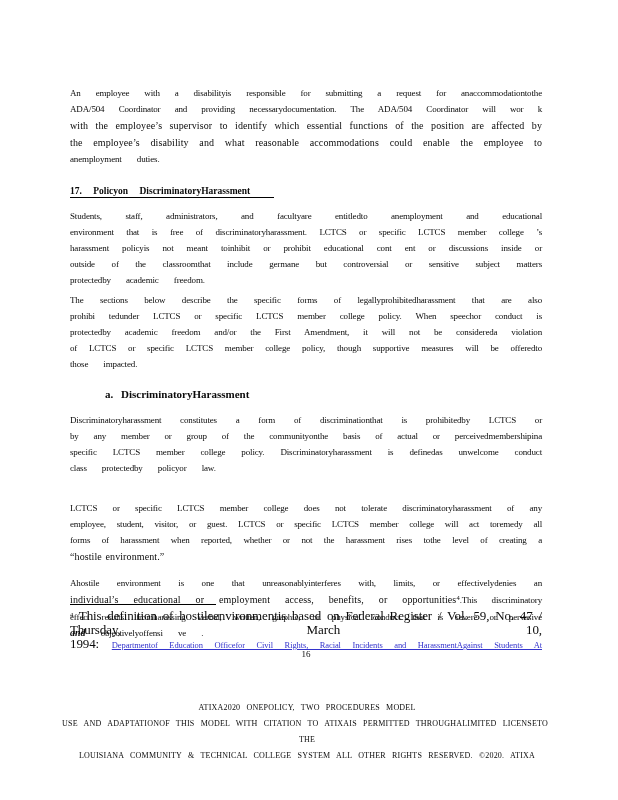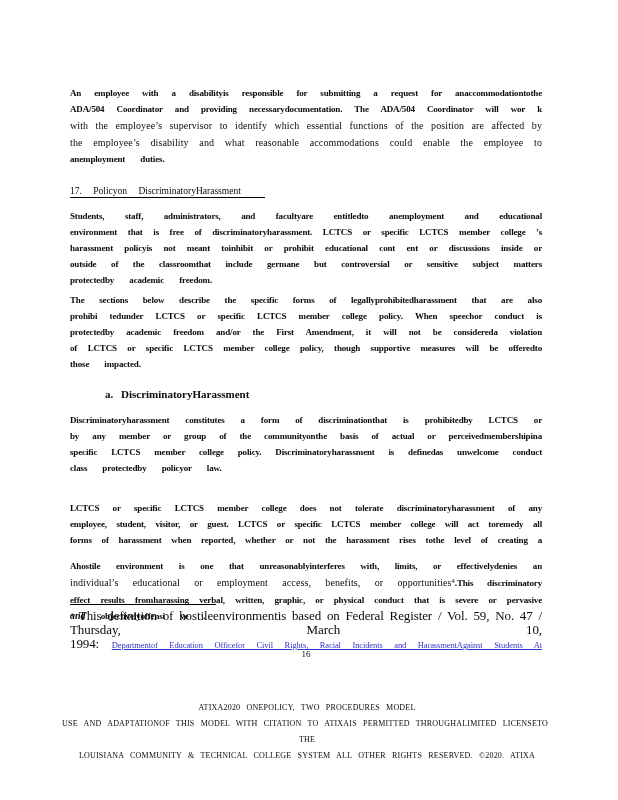--- a/index.html
+++ b/index.html
@@ -7,32 +7,32 @@
         font-family:"Liberation Serif", serif;color:#0a0a0a;}
   .content{position:absolute;left:70px;top:84px;width:472px;}
 
   
   .line{text-align:justify;text-align-last:justify;line-height:13px;white-space:normal;}
   .line.tall{line-height:15px;}
   .line.last{text-align-last:left;word-spacing:13px;}
   .line.last .s-b{word-spacing:1px;}
 
   
-  .s-c{font-size:9px;letter-spacing:-0.15px;font-weight:bold;}
+  .s-c{font-size:9px;letter-spacing:-0.15px;}
   .s-b{font-size:10px;letter-spacing:0.1px;}
   .s-e{font-size:10px;font-weight:bold;font-style:italic;}
   .s-sup{font-size:6.5px;vertical-align:3px;letter-spacing:0;}
   .s-f{font-size:13px;letter-spacing:-0.1px;}
   .s-link{font-size:8.5px;letter-spacing:-0.1px;text-decoration:underline;cursor:pointer;}
   .s-link2{font-size:8.5px;letter-spacing:-0.1px;cursor:pointer;}
   .s-ft{font-size:8px;letter-spacing:0.2px;}
 
   
   .h17{margin-top:14px;}
-  .h17t{display:inline-block;font-weight:normal;font-size:9.5px;word-spacing:9px;
+  .h17t{display:inline-block;font-weight:bold;font-size:9.5px;word-spacing:9px;
         border-bottom:1.2px solid #000;padding-bottom:1px;padding-right:24px;}
   .p2{margin-top:9px;}
   .p3{margin-top:4px;}
   .suba{margin-top:17px;margin-left:35px;font-weight:bold;font-size:11px;word-spacing:5px;line-height:13px;}
   .p4{margin-top:10px;}
   .p5{margin-top:24px;}
   .p6{margin-top:10px;}
 
   .footnote{position:absolute;left:70px;top:604px;width:472px;}
   .fn-rule{width:146px;border-top:1.5px solid #000;margin-bottom:3px;}
@@ -81,20 +81,21 @@
     <div class="para p4">
         <div class="line"><span class="s-c">Discriminatoryharassment constitutes a form of discriminationthat is prohibitedby LCTCS or</span></div>
         <div class="line"><span class="s-c">by any member or group of the communityonthe basis of actual or perceivedmembershipina</span></div>
         <div class="line"><span class="s-c">specific LCTCS member college policy. Discriminatoryharassment is definedas unwelcome conduct</span></div>
         <div class="line last"><span class="s-c">class protectedby policyor law.</span></div>
       </div>
     <div class="para p5">
         <div class="line"><span class="s-c">LCTCS or specific LCTCS member college does not tolerate discriminatoryharassment of any</span></div>
         <div class="line"><span class="s-c">employee, student, visitor, or guest. LCTCS or specific LCTCS member college will act toremedy all</span></div>
         <div class="line"><span class="s-c">forms of harassment when reported, whether or not the harassment rises tothe level of creating a</span></div>
+        <div class="line last tall"><span class="s-b">“hostile environment.”</span></div>
       </div>
     <div class="para p6">
         <div class="line"><span class="s-c">Ahostile environment is one that unreasonablyinterferes with, limits, or effectivelydenies an</span></div>
         <div class="line tall"><span class="s-b">individual’s educational or employment access, benefits, or opportunities</span><span class="s-sup">4</span><span class="s-c">.This discriminatory</span></div>
         <div class="line"><span class="s-c">effect results fromharassing verbal, written, graphic, or physical conduct that is severe or pervasive</span></div>
         <div class="line last"><span class="s-e">and</span><span class="s-c"> objectivelyoffensi ve .</span></div>
       </div>
   </div>
 
   <div class="footnote">

